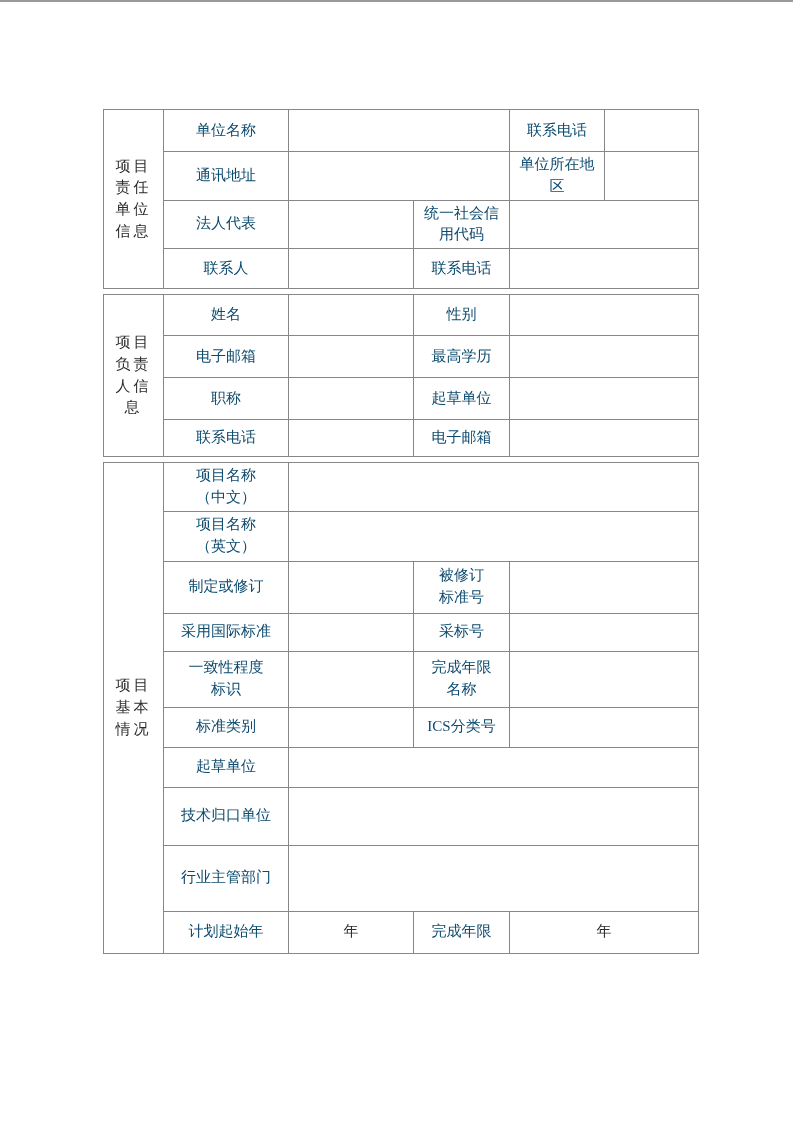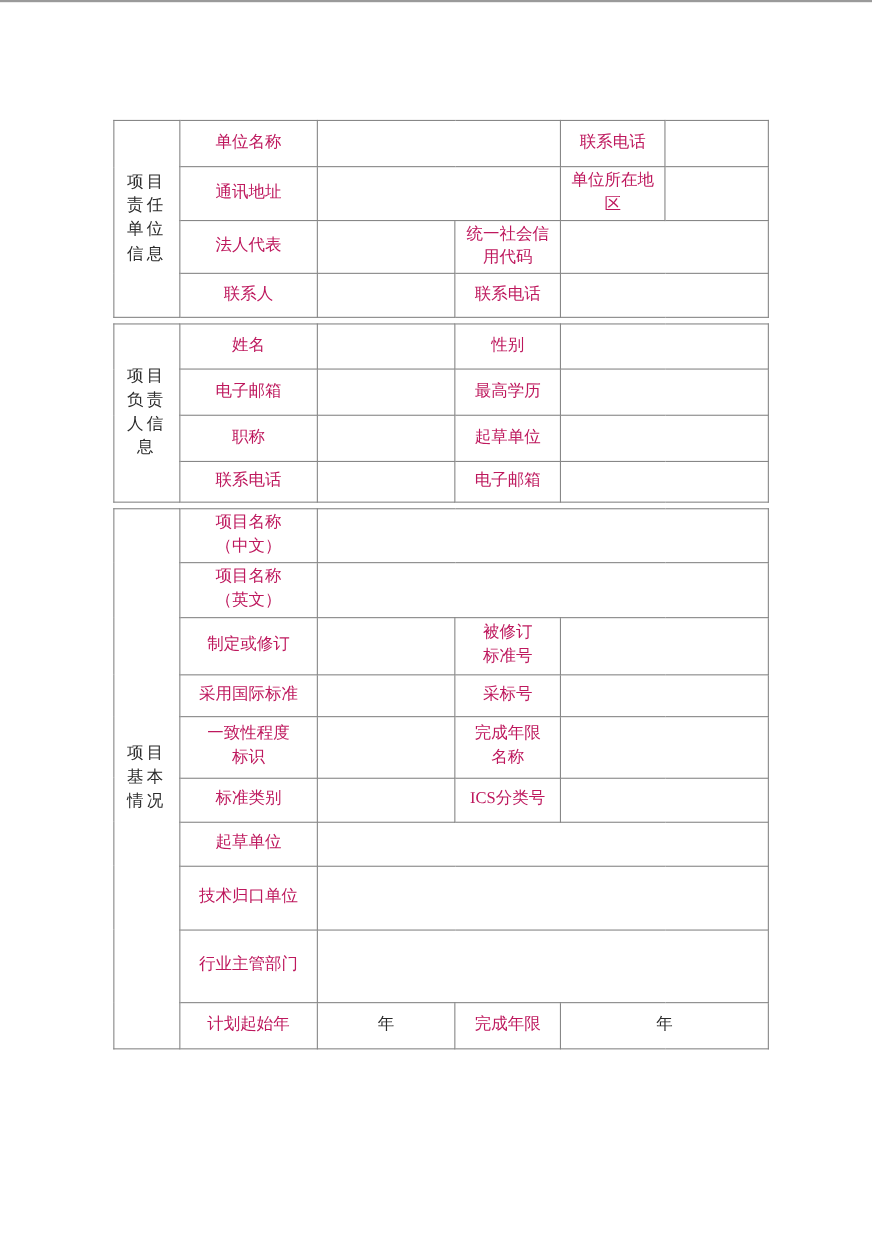--- a/index.html
+++ b/index.html
@@ -38,21 +38,21 @@
     line-height: 1.45;
     white-space: pre-line;
     padding: 2px 4px;
     box-sizing: border-box;
     overflow: hidden;
   }
   td.sec-label {
     letter-spacing: 3px;
     line-height: 1.6;
   }
-  td.lbl { color: #be185d; }
+  td.lbl { color: #0c4a6e; }
   td.val { color: #2b2b2b; }
   
   tr.h37 { height: 37px; }
   tr.h38 { height: 38px; }
   tr.h40 { height: 40px; }
   tr.h41 { height: 41px; }
   tr.h42 { height: 42px; }
   tr.h47 { height: 47px; }
   tr.h48 { height: 48px; }
   tr.h50 { height: 50px; }

